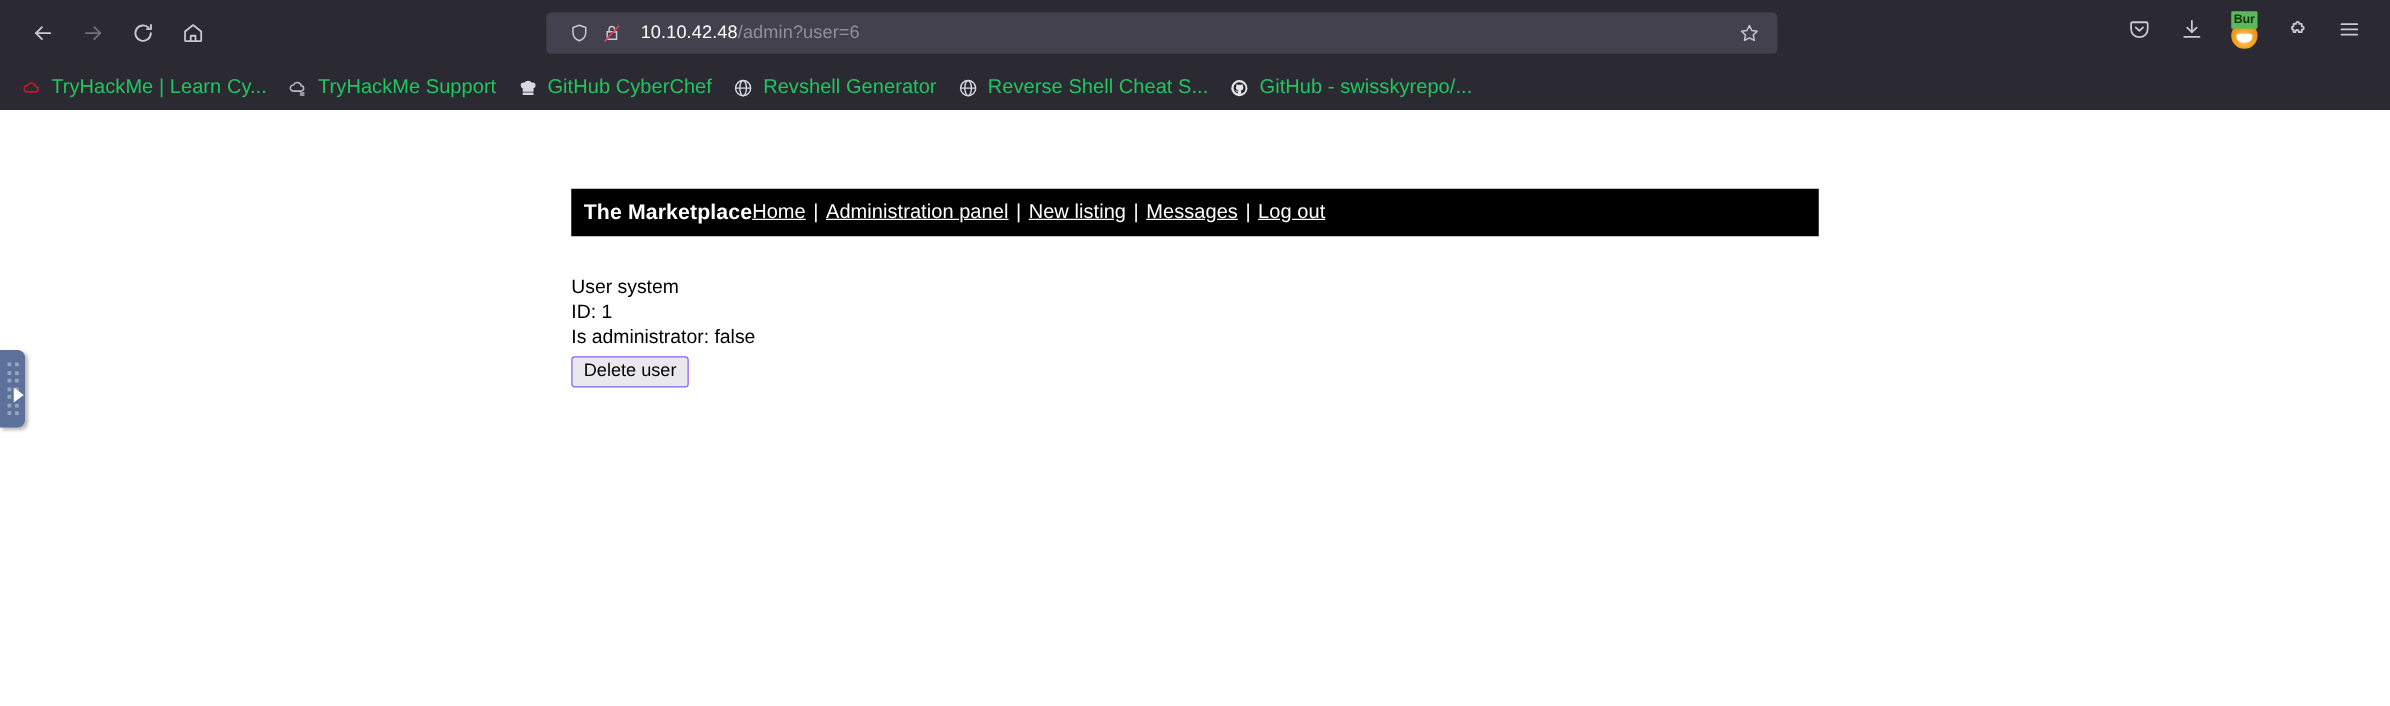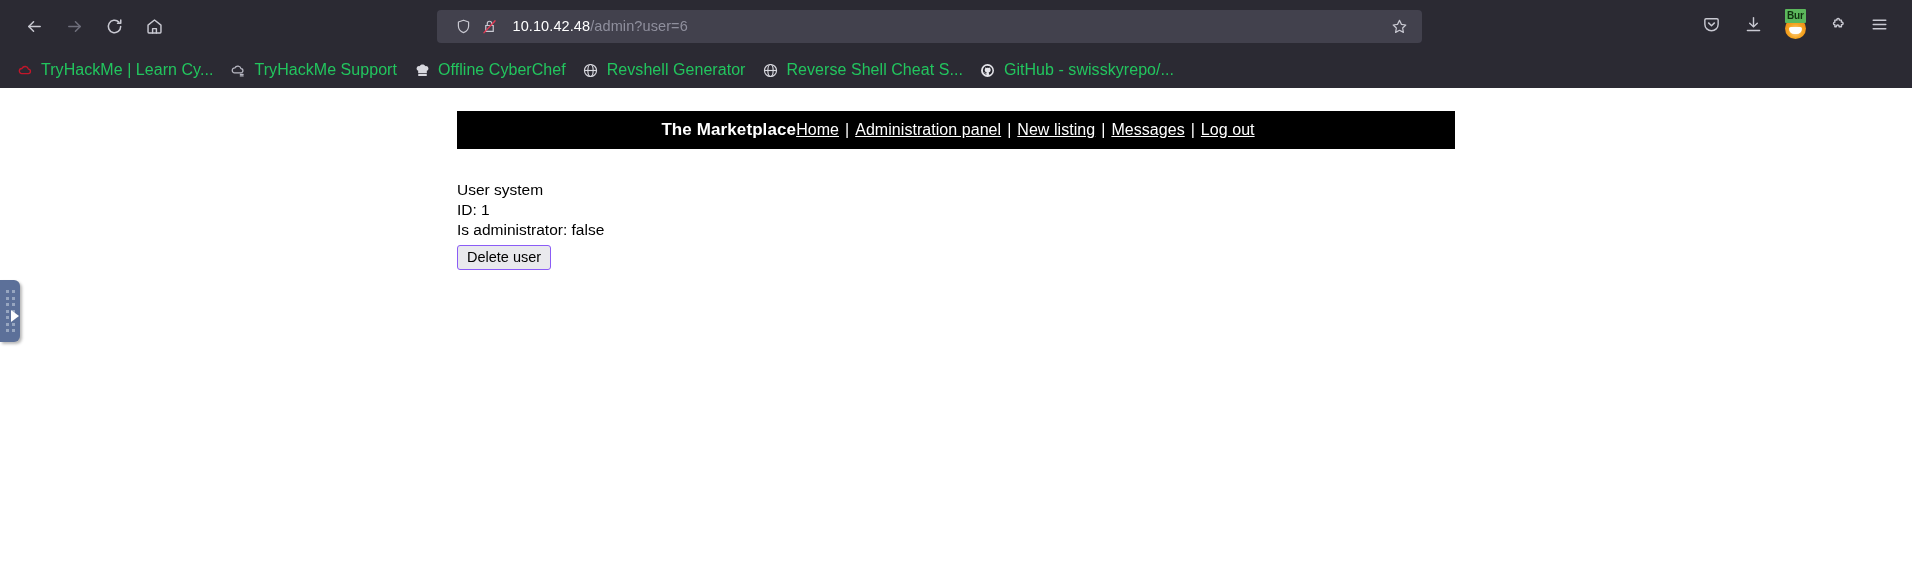--- a/index.html
+++ b/index.html
@@ -233,23 +233,24 @@
     margin: 0 auto;
     padding-top: 23px;
     box-sizing: border-box;
   }
 
   .site-header {
     background: #000000;
     height: 38px;
     display: flex;
     align-items: center;
-    justify-content: center;
+    justify-content: flex-start;
     padding: 0 6px 0 10px;
     box-sizing: border-box;
+    margin-top: 40px;
   }
   .site-title {
     color: #ffffff;
     font-size: 17px;
     font-weight: bold;
     letter-spacing: 0.1px;
   }
   .site-nav {
     display: flex;
     align-items: center;
@@ -433,21 +434,21 @@
       <span class="bm-label">TryHackMe Support</span>
     </div>
 
     <div class="bookmark">
       <span class="bm-icon">
         <svg width="17" height="17" viewBox="0 0 20 20" fill="#d8d8df">
           <path d="M10 3c1.5 0 2.8.8 3.4 2 .3-.1.6-.2 1-.2A2.8 2.8 0 0 1 17 7.6c0 1.2-.8 2.3-1.9 2.6v3.1H4.9v-3.1A2.8 2.8 0 0 1 3 7.6a2.8 2.8 0 0 1 2.6-2.8c.4 0 .7.1 1 .2.6-1.2 1.9-2 3.4-2z"></path>
           <rect x="4.9" y="14.2" width="10.2" height="2.2" rx="0.4"></rect>
         </svg>
       </span>
-      <span class="bm-label">Offline CyberChef</span>
+      <span class="bm-label">GitHub CyberChef</span>
     </div>
 
     <div class="bookmark">
       <span class="bm-icon">
         <svg width="17" height="17" viewBox="0 0 20 20" fill="none" stroke="#d8d8df" stroke-width="1.35">
           <circle cx="10" cy="10" r="7.1"></circle>
           <ellipse cx="10" cy="10" rx="3.1" ry="7.1"></ellipse>
           <path d="M3 10h14"></path>
         </svg>
       </span>

